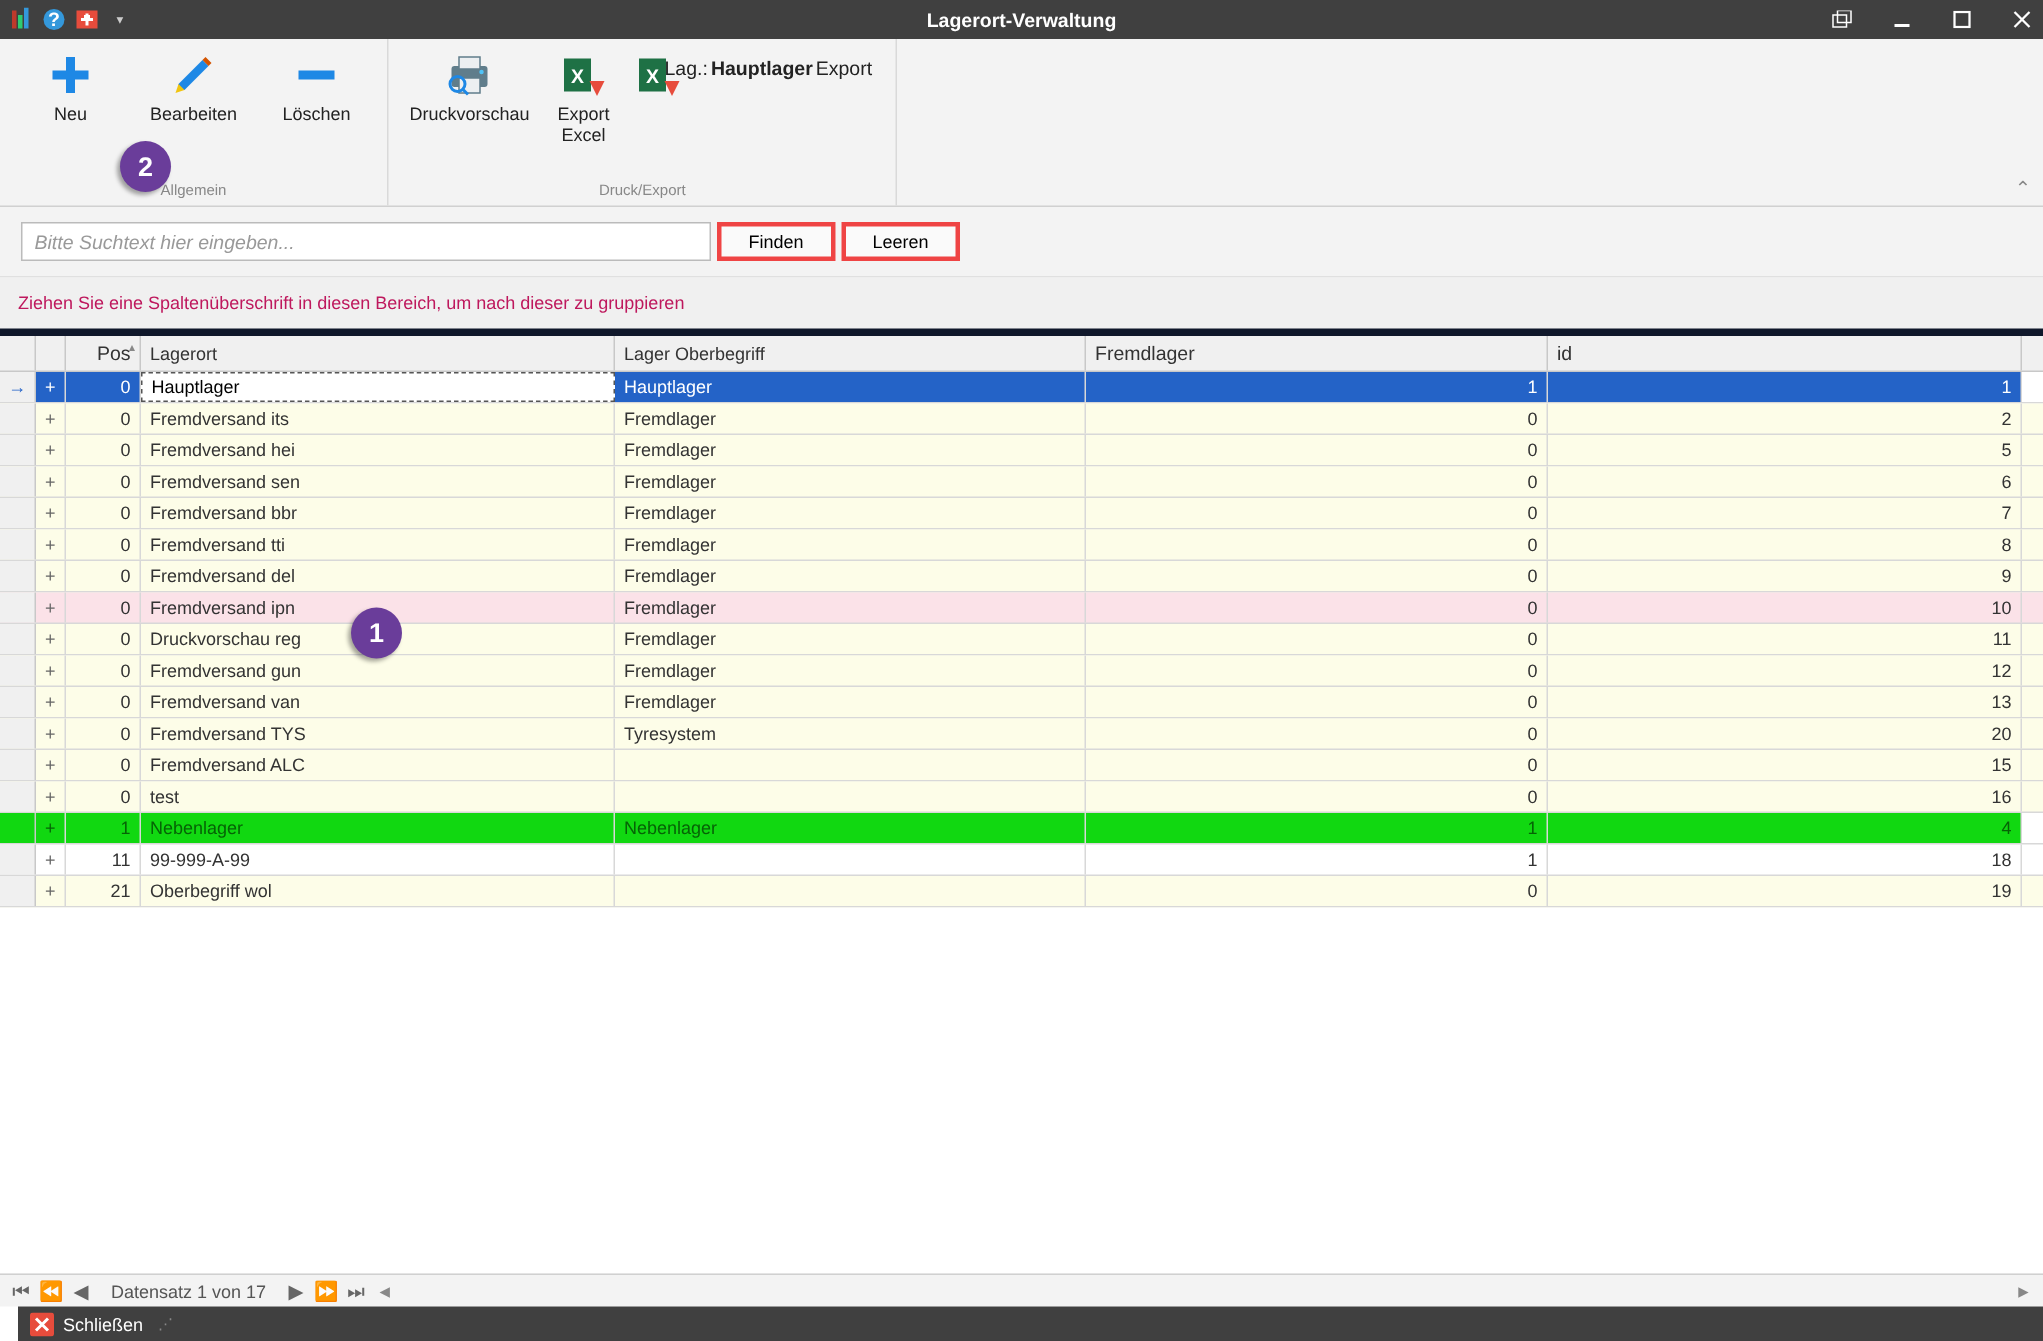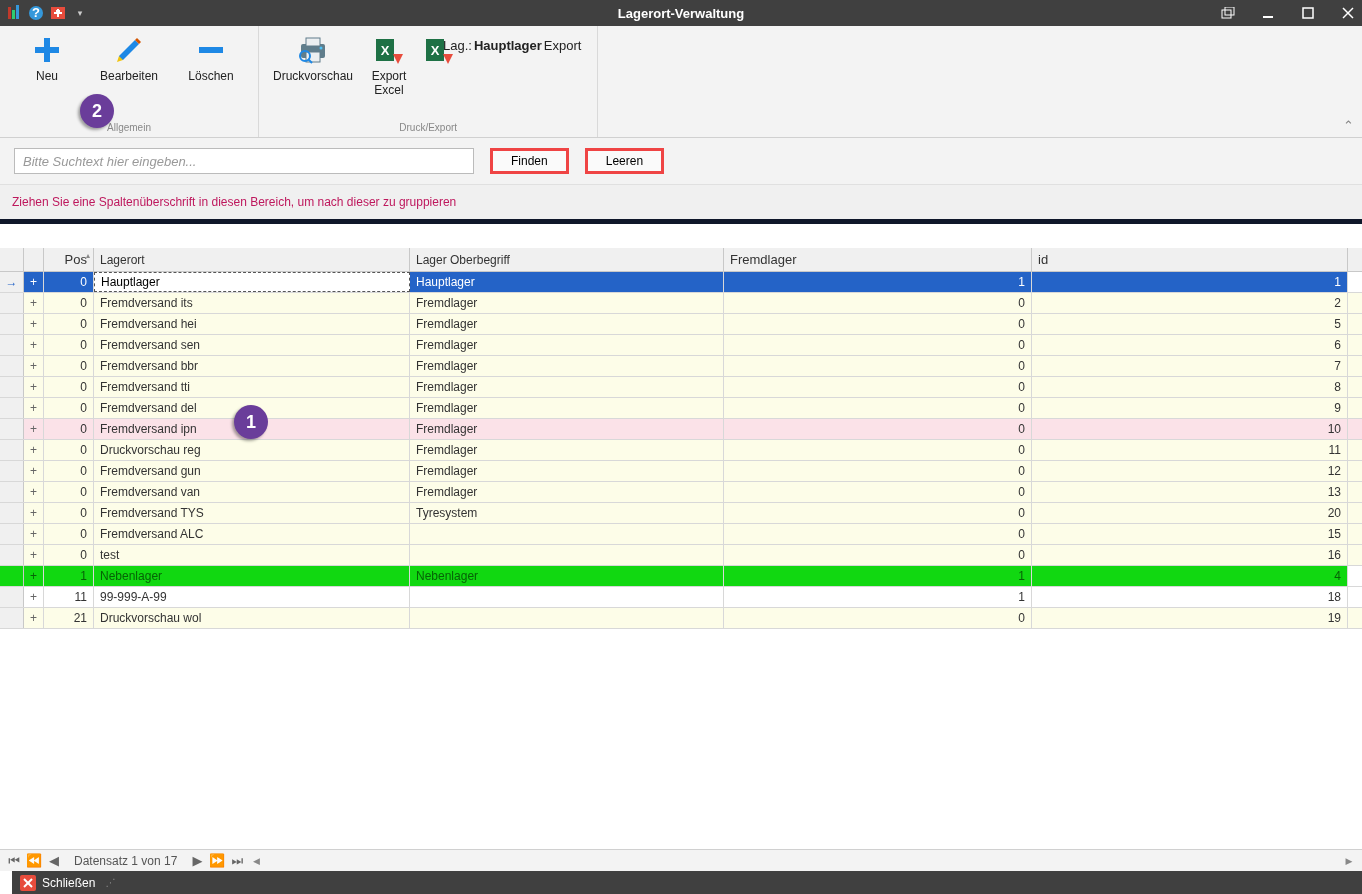--- a/index.html
+++ b/index.html
@@ -12,26 +12,26 @@
 .titlebar .win-btn { width: 16px; height: 16px; display: inline-flex; align-items: center; justify-content: center; color: #fff; cursor: pointer; }
 .ribbon { background: #f3f3f3; border-bottom: 1px solid #d0d0d0; height: 112px; display: flex; position: relative; }
 .ribbon-group { display: flex; flex-direction: column; border-right: 1px solid #d9d9d9; }
 .ribbon-items { display: flex; padding: 4px 6px 0 6px; flex: 1; }
 .ribbon-item { display: flex; flex-direction: column; align-items: center; justify-content: flex-start; width: 82px; padding: 4px 2px; cursor: pointer; text-align: center; }
 .ribbon-item .ri-icon { width: 32px; height: 32px; display: flex; align-items: center; justify-content: center; margin-bottom: 4px; }
 .ribbon-item .ri-label { font-size: 12px; color: #222; line-height: 1.15; }
 .ribbon-group-label { text-align: center; font-size: 10px; color: #888; padding: 2px 0 4px; }
 .ribbon-text-item { display: flex; align-items: flex-start; padding: 8px 10px; font-size: 12px; color: #222; }
 .ribbon-collapse { position: absolute; right: 8px; bottom: 4px; color: #888; cursor: pointer; }
-.searchbar { background: #f3f3f3; padding: 10px 14px; display: flex; gap: 16px; border-bottom: 1px solid #e0e0e0; }
+.searchbar { background: #f3f3f3; padding: 10px 14px; display: flex; gap: 4px; border-bottom: 1px solid #e0e0e0; }
 .searchbar input { width: 460px; height: 26px; padding: 2px 8px; border: 1px solid #bbb; background: #fff; font-size: 13px; color: #444; }
 .searchbar input::placeholder { color: #999; font-style: italic; }
 .searchbar button { height: 26px; padding: 0 18px; border: 3px solid #ef4444; background: #fafafa; cursor: pointer; font-size: 12px; }
 .grouppanel { background: #f0f0f0; color: #be185d; font-size: 12px; padding: 10px 12px; border-bottom: 5px solid #0f172a; }
-.grid-wrap { position: relative; margin-top: 24px; }
+.grid-wrap { position: relative; }
 .grid-header { display: flex; background: #f0f0f0; border-bottom: 1px solid #c8c8c8; height: 24px; }
 .gh-cell { border-right: 1px solid #c8c8c8; padding: 3px 6px; font-size: 12px; color: #333; display: flex; align-items: center; }
 .col-indicator { width: 24px; }
 .col-expand { width: 20px; text-align: center; justify-content: center; }
 .col-pos { width: 50px; justify-content: flex-end; position: relative; }
 .col-pos .sort-ind { position: absolute; right: 3px; top: 3px; font-size: 8px; color: #888; }
 .col-lagerort { width: 316px; }
 .col-oberbegriff { width: 314px; }
 .col-fremd { width: 308px; justify-content: flex-end; }
 .col-id { width: 316px; justify-content: flex-end; }
@@ -369,21 +369,21 @@
         <div class="gr-cell col-pos">11</div>
         <div class="gr-cell col-lagerort data">99-999-A-99</div>
         <div class="gr-cell col-oberbegriff data"></div>
         <div class="gr-cell col-fremd data">1</div>
         <div class="gr-cell col-id data">18</div>
       </div>
       <div class="grid-row alt">
         <div class="gr-cell col-indicator"></div>
         <div class="gr-cell col-expand">+</div>
         <div class="gr-cell col-pos">21</div>
-        <div class="gr-cell col-lagerort data">Druckvorschau wol</div>
+        <div class="gr-cell col-lagerort data">Oberbegriff wol</div>
         <div class="gr-cell col-oberbegriff data"></div>
         <div class="gr-cell col-fremd data">0</div>
         <div class="gr-cell col-id data">19</div>
       </div>
     </div>
 </div>
 
 <div class="badge b1">1</div>
 <div class="badge b2">2</div>
 

